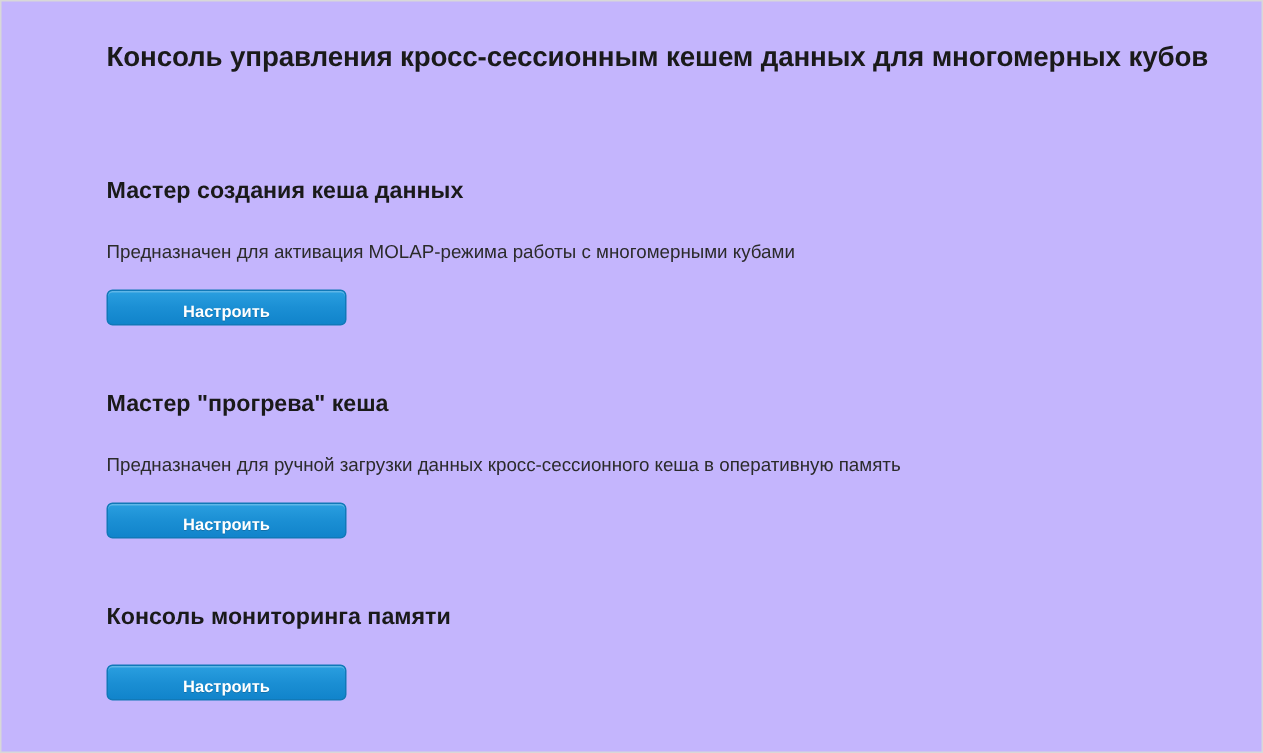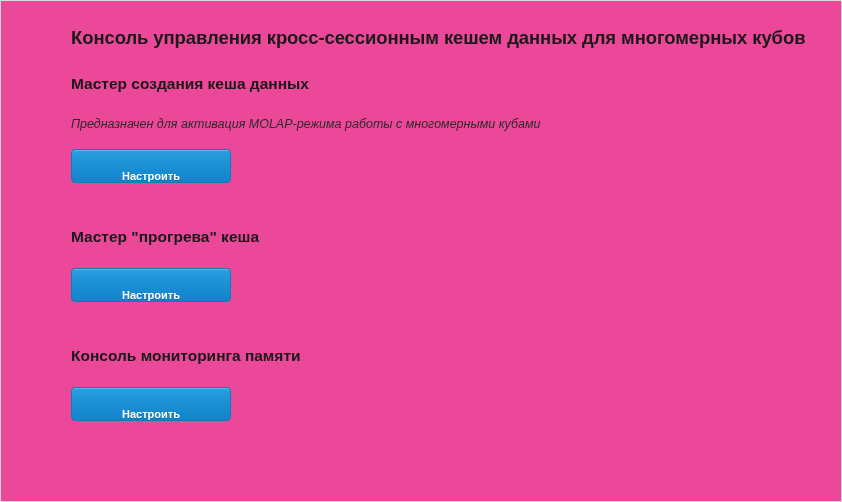--- a/index.html
+++ b/index.html
@@ -12,91 +12,91 @@
     background: #ffffff;
     font-family: "Liberation Sans", sans-serif;
     overflow: hidden;
   }
   .console-frame {
     position: relative;
     box-sizing: border-box;
     width: 842px;
     height: 502px;
     border: 1px solid #d8d8d8;
-    background: #ec4899;
+    background: #c4b5fd;
     padding: 0;
   }
   .console-inner {
     padding: 18px 22px 0 70px;
   }
   .console-title {
     font-size: 18.5px;
     font-weight: bold;
     color: #1a1a1a;
     letter-spacing: -0.1px;
     line-height: 26px;
     margin: 0 0 0 0;
     padding-top: 6px;
   }
   .section {
     margin-top: 42px;
   }
   .section:first-of-type {
-    margin-top: 22px;
+    margin-top: 66px;
   }
   .section-title {
     font-size: 15.5px;
     font-weight: bold;
     color: #1a1a1a;
     line-height: 22px;
     margin: 0 0 20px 0;
   }
   .section-desc {
     font-size: 12.5px;
     color: #2b2b2b;
     line-height: 18px;
     margin: 0 0 16px 0;
-    font-style: italic;
   }
   .setup-button {
     display: inline-block;
     box-sizing: border-box;
     width: 160px;
     height: 24px;
     line-height: 20px;
     text-align: center;
     font-size: 11px;
     font-weight: bold;
     color: #ffffff;
     background: linear-gradient(to bottom, #2a9fe0 0%, #1b8fd4 50%, #1184cb 100%);
     border: 1px solid #1179b8;
     border-radius: 4px;
     cursor: pointer;
     text-shadow: 0 1px 0 rgba(0,0,0,0.18);
     box-shadow: inset 0 1px 0 rgba(255,255,255,0.25);
-    padding: 16px;
+    padding: 4px;
     user-select: none;
   }
 </style>
 </head>
 <body>
 
 <div class="console-frame">
   <div class="console-inner">
 
     <h1 class="console-title">Консоль управления кросс-сессионным кешем данных для многомерных кубов</h1>
 
     <div class="section">
       <h2 class="section-title">Мастер создания кеша данных</h2>
       <p class="section-desc">Предназначен для активация MOLAP-режима работы с многомерными кубами</p>
       <button class="setup-button">Настроить</button>
     </div>
 
     <div class="section">
       <h2 class="section-title">Мастер "прогрева" кеша</h2>
+      <p class="section-desc">Предназначен для ручной загрузки данных кросс-сессионного кеша в оперативную память</p>
       <button class="setup-button">Настроить</button>
     </div>
 
     <div class="section">
       <h2 class="section-title">Консоль мониторинга памяти</h2>
       <button class="setup-button">Настроить</button>
     </div>
 
   </div>
 </div>

